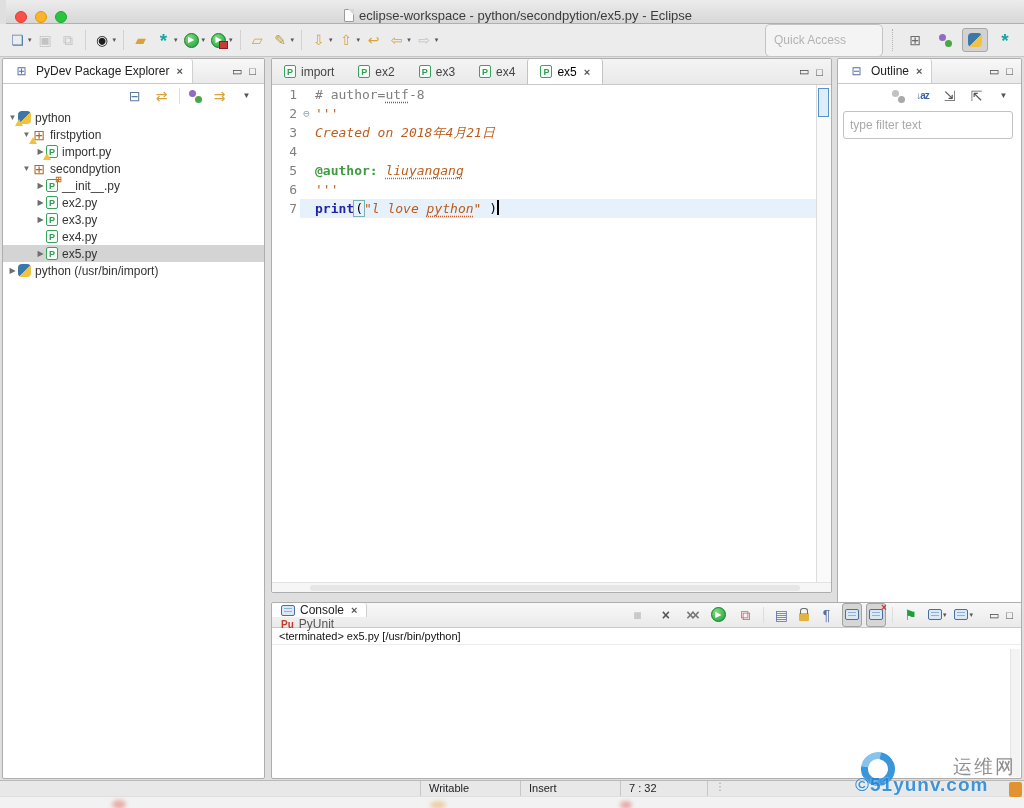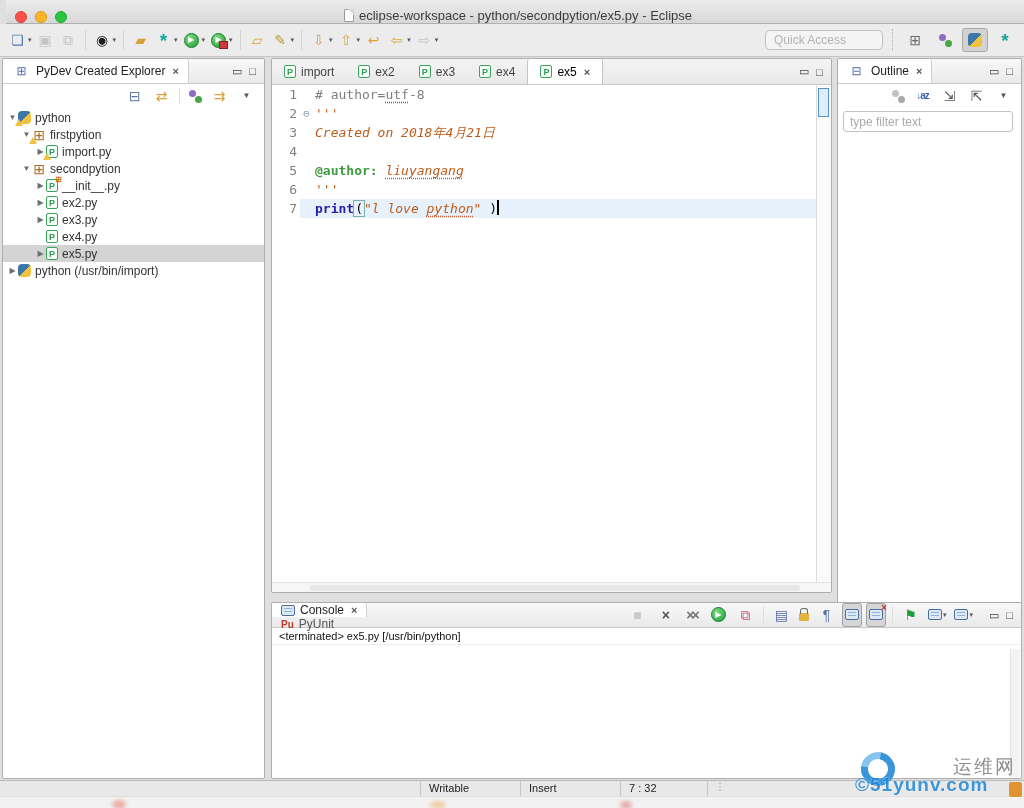--- a/index.html
+++ b/index.html
@@ -25,21 +25,21 @@
     background:#ececec; border-bottom:1px solid #c6c6c6; display:flex; align-items:center; padding:0 6px; }
   .tbtn { display:flex; align-items:center; height:24px; padding:0 2px; border-radius:3px; }
   .tsep { width:1px; height:20px; background:#d2d2d2; margin:0 5px; }
   .dd { font-size:7px; color:#555; margin-left:1px; }
   .icn { display:inline-flex; align-items:center; justify-content:center; width:19px; height:19px; font-size:14px; line-height:1; position:relative; }
   .icn.run { width:15px; height:15px; margin:2px; border-radius:50%; background:radial-gradient(circle at 35% 30%, #7fdc7f, #1d9e3a); border:1px solid #157a2b; font-size:8px; }
   .icn.bug { font-size:19px; font-weight:bold; }
   .icn.badge::after { content:""; position:absolute; right:-3px; bottom:-2px; width:7px; height:6px; background:#cc3b3b; border:1px solid #8e1f1f; }
   .icn.dbl { letter-spacing:-3px; font-weight:bold; }
   .qa-wrap { margin-left:auto; display:flex; align-items:center; }
-  .qa-input { width:118px; height:20px; border:1px solid #c3c3c3; border-radius:5px; background:#f4f4f4; font-size:12px; padding:0 8px; color:#555; outline:none; }
+  .qa-input { width:118px; height:33px; border:1px solid #c3c3c3; border-radius:5px; background:#f4f4f4; font-size:12px; padding:0 8px; color:#555; outline:none; }
   .qa-input::placeholder { color:#b3b3b3; }
   .dotted-sep { width:1px; height:22px; border-left:1px dotted #b3b3b3; margin:0 9px; }
   .pbtn { display:flex; align-items:center; justify-content:center; width:26px; height:24px; border-radius:3px; }
   .pbtn.active { background:#d2d2d2; border:1px solid #a8a8a8; }
   .persp-dots { width:14px; height:14px; position:relative; }
   .persp-dots::before { content:""; position:absolute; left:1px; top:1px; width:7px; height:7px; border-radius:50%; background:#8e6cc3; }
   .persp-dots::after { content:""; position:absolute; right:0; bottom:0; width:7px; height:7px; border-radius:50%; background:#4aa546; }
   .persp-dots.gray::before { background:#c2c2c2; } .persp-dots.gray::after { background:#a9a9a9; }
   .persp-python, .pylogo { width:14px; height:14px; border-radius:4px; background:linear-gradient(135deg,#3b77a8 50%,#f0c23f 50%); }
 
@@ -91,21 +91,21 @@
   .sq { text-decoration:underline dotted #cf5c2e; text-underline-offset:3px; }
   .c-com.sq { text-decoration-color:#cc3b2e; }
   .bm { border:1px solid #7ab0b0; padding:0 1px; margin:0 -1px; }
   .cursor { display:inline-block; width:2px; height:15px; background:#000; vertical-align:-2px; }
   .overview { position:absolute; right:0; top:0; width:15px; height:498px; background:#fafafa; border-left:1px solid #dcdcdc; }
   .ov-thumb { position:absolute; right:2px; top:3px; width:11px; height:29px; background:#ddeefa; border:1px solid #5a91c8; }
   .hscroll { position:absolute; left:0; bottom:0; width:561px; height:10px; background:#f6f6f6; border-top:1px solid #e2e2e2; }
   .hthumb { position:absolute; left:38px; top:2px; width:490px; height:6px; background:#e6e6e6; border-radius:3px; }
 
   
-  .filter-input { display:block; margin:4px 5px; width:170px; height:21px; border:1px solid #c2c2c2; border-radius:3px; font-size:12px; padding:0 6px; outline:none; background:#fff; }
+  .filter-input { display:block; margin:4px 5px; width:170px; height:28px; border:1px solid #c2c2c2; border-radius:3px; font-size:12px; padding:0 6px; outline:none; background:#fff; }
   .filter-input::placeholder { color:#a9a9a9; }
   .sort-ic { font-size:10px; font-weight:bold; color:#3b62a8; letter-spacing:-1px; }
 
   
   .console-ic { width:14px; height:11px; border:1px solid #4a6f9f; border-radius:2px; background:#dce9f5; position:relative; }
   .console-ic::before { content:""; position:absolute; left:2px; top:2px; right:2px; height:5px;
     background:repeating-linear-gradient(#8fb2d8 0 1px, transparent 1px 3px); }
   .console-ic.err::after { content:"×"; position:absolute; right:-5px; top:-7px; color:#c0392b; font-weight:bold; font-size:10px; }
   .pressed { background:#d6d6d6; border:1px solid #a3a3a3; border-radius:3px; }
   .lock { width:10px; height:8px; background:#e3b341; border-radius:1px; position:relative; margin-top:5px; }
@@ -228,21 +228,21 @@
           <span class="icn bug" style="color: rgb(24, 165, 160);">*</span>
         </span>
       </span>
   </div>
 </div>
 
 <div class="panel" id="explorer">
   <div class="vheader">
     <div class="vtab">
       <span class="icn" style="color:#5470a8;font-size:12px;">⊞</span>
-      <span>PyDev Created Explorer</span>
+      <span>PyDev Package Explorer</span>
       <span class="tab-close">×</span>
     </div>
     <div class="minmax">
       <span>▭</span>
       <span>□</span>
     </div>
   </div>
   <div class="viewbar" id="explorer-toolbar">
       <span class="tbtn">
         <span class="icn" style="color: rgb(94, 121, 160);">⊟</span>

